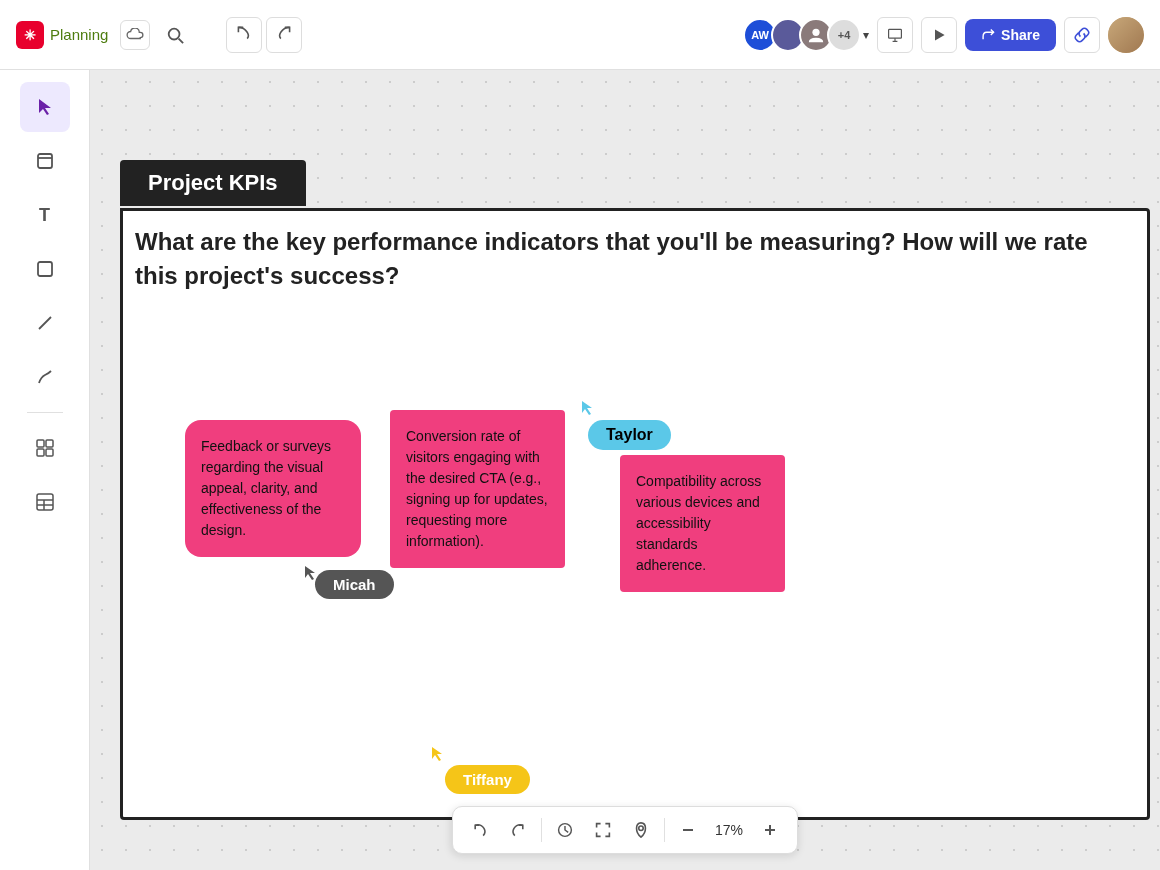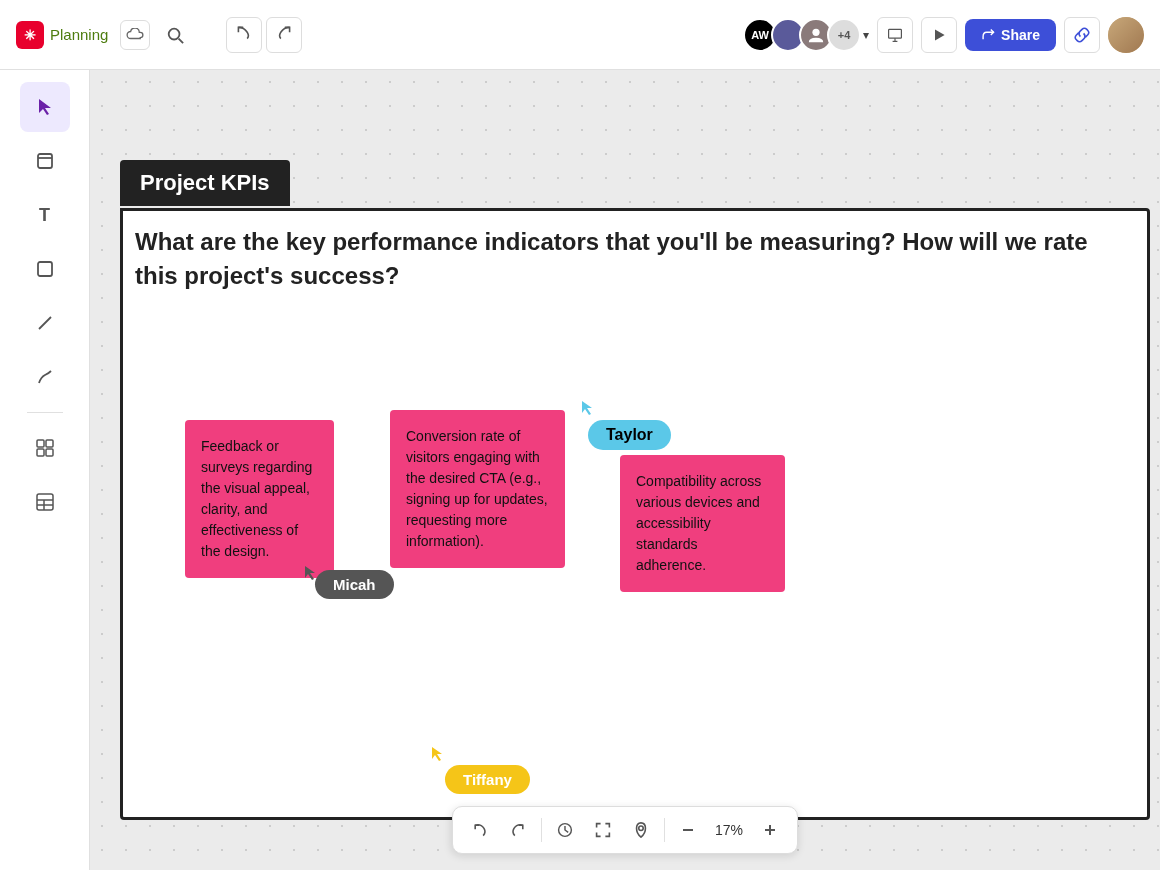--- a/index.html
+++ b/index.html
@@ -42,21 +42,21 @@
     }
     #collaborators {
       display: flex; align-items: center; gap: 0;
     }
     .avatar-circle {
       width: 34px; height: 34px; border-radius: 50%; border: 2px solid white;
       margin-left: -6px; display: flex; align-items: center; justify-content: center;
       font-weight: bold; font-size: 11px; color: white; cursor: pointer;
     }
     .avatar-circle:first-child { margin-left: 0; }
-    #avatar-1 { background: #000000; }
+    #avatar-1 { background: #1d4ed8; }
     #avatar-2 { background: #5a5a9a; }
     #avatar-3 { background: #aaa; }
     #avatar-more {
       background: #ddd; color: #555; font-size: 11px; font-weight: bold;
       width: 34px; height: 34px; border-radius: 50%; border: 2px solid white;
       margin-left: -6px; display: flex; align-items: center; justify-content: center;
     }
     #collab-dropdown {
       background: none; border: none; cursor: pointer; font-size: 12px; color: #444; margin-left: 2px;
     }
@@ -110,21 +110,21 @@
       position: absolute; top: 70px; left: 90px; right: 0; bottom: 0;
       background-color: #ebebeb;
       background-image: radial-gradient(circle, #ccc 1px, transparent 1px);
       background-size: 24px 24px;
       overflow: hidden;
     }
 
     
     #frame-header {
       position: absolute; top: 90px; left: 30px;
-      background: #222; color: white; padding: 10px 20px;
+      background: #222; color: white; padding: 10px 28px;
       font-size: 22px; font-weight: 700; border-radius: 4px 4px 0 0;
       white-space: nowrap;
     }
 
     
     #frame-body {
       position: absolute; top: 138px; left: 30px; right: 10px; bottom: 50px;
       border: 3px solid #222; border-radius: 0 4px 4px 4px;
       background: white;
     }
@@ -134,23 +134,24 @@
       position: absolute; top: 155px; left: 45px; right: 30px;
       font-size: 24px; font-weight: 600; color: #222; line-height: 1.4;
     }
 
     
     .sticky-note {
       position: absolute; border-radius: 4px; padding: 16px;
       font-size: 14px; font-weight: 500; color: #222; line-height: 1.5;
     }
     #sticky-1 {
-      background: #f03e7e; width: 149px;
+      background: #f03e7e; width: 176px;
       top: 350px; left: 95px;
       color: #111;
+      border-radius: 16px;
     }
     #sticky-2 {
       background: #f03e7e; width: 175px;
       top: 340px; left: 300px;
       color: #111;
       padding-left: 16px;
     }
     #sticky-3 {
       background: #f03e7e; width: 165px;
       top: 385px; left: 530px;

